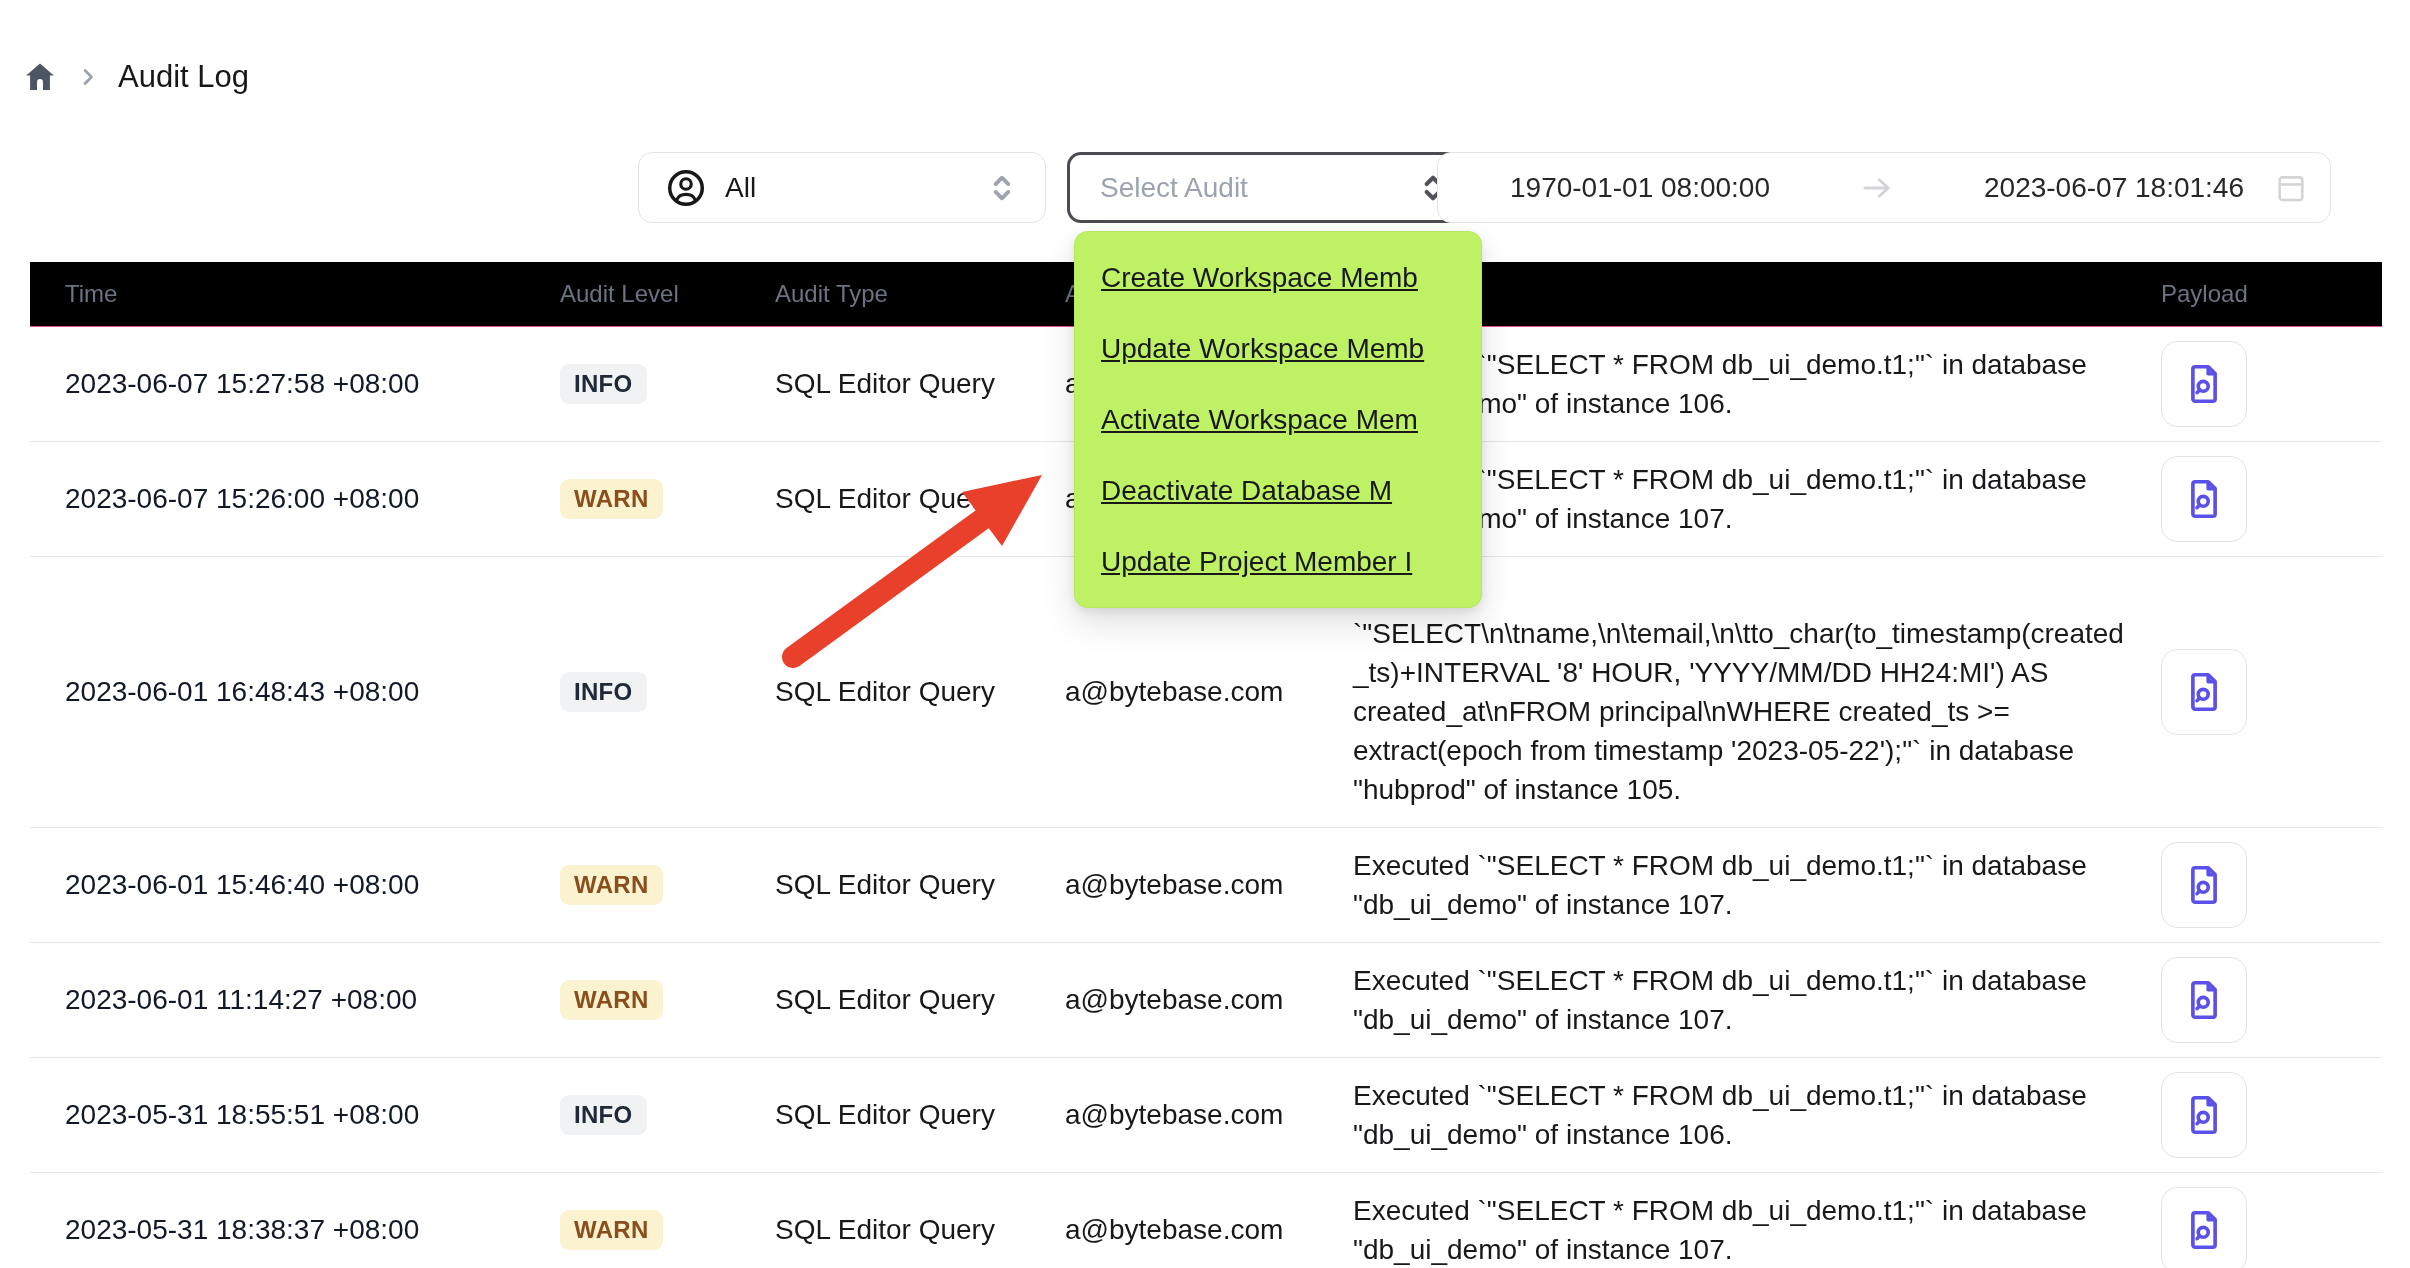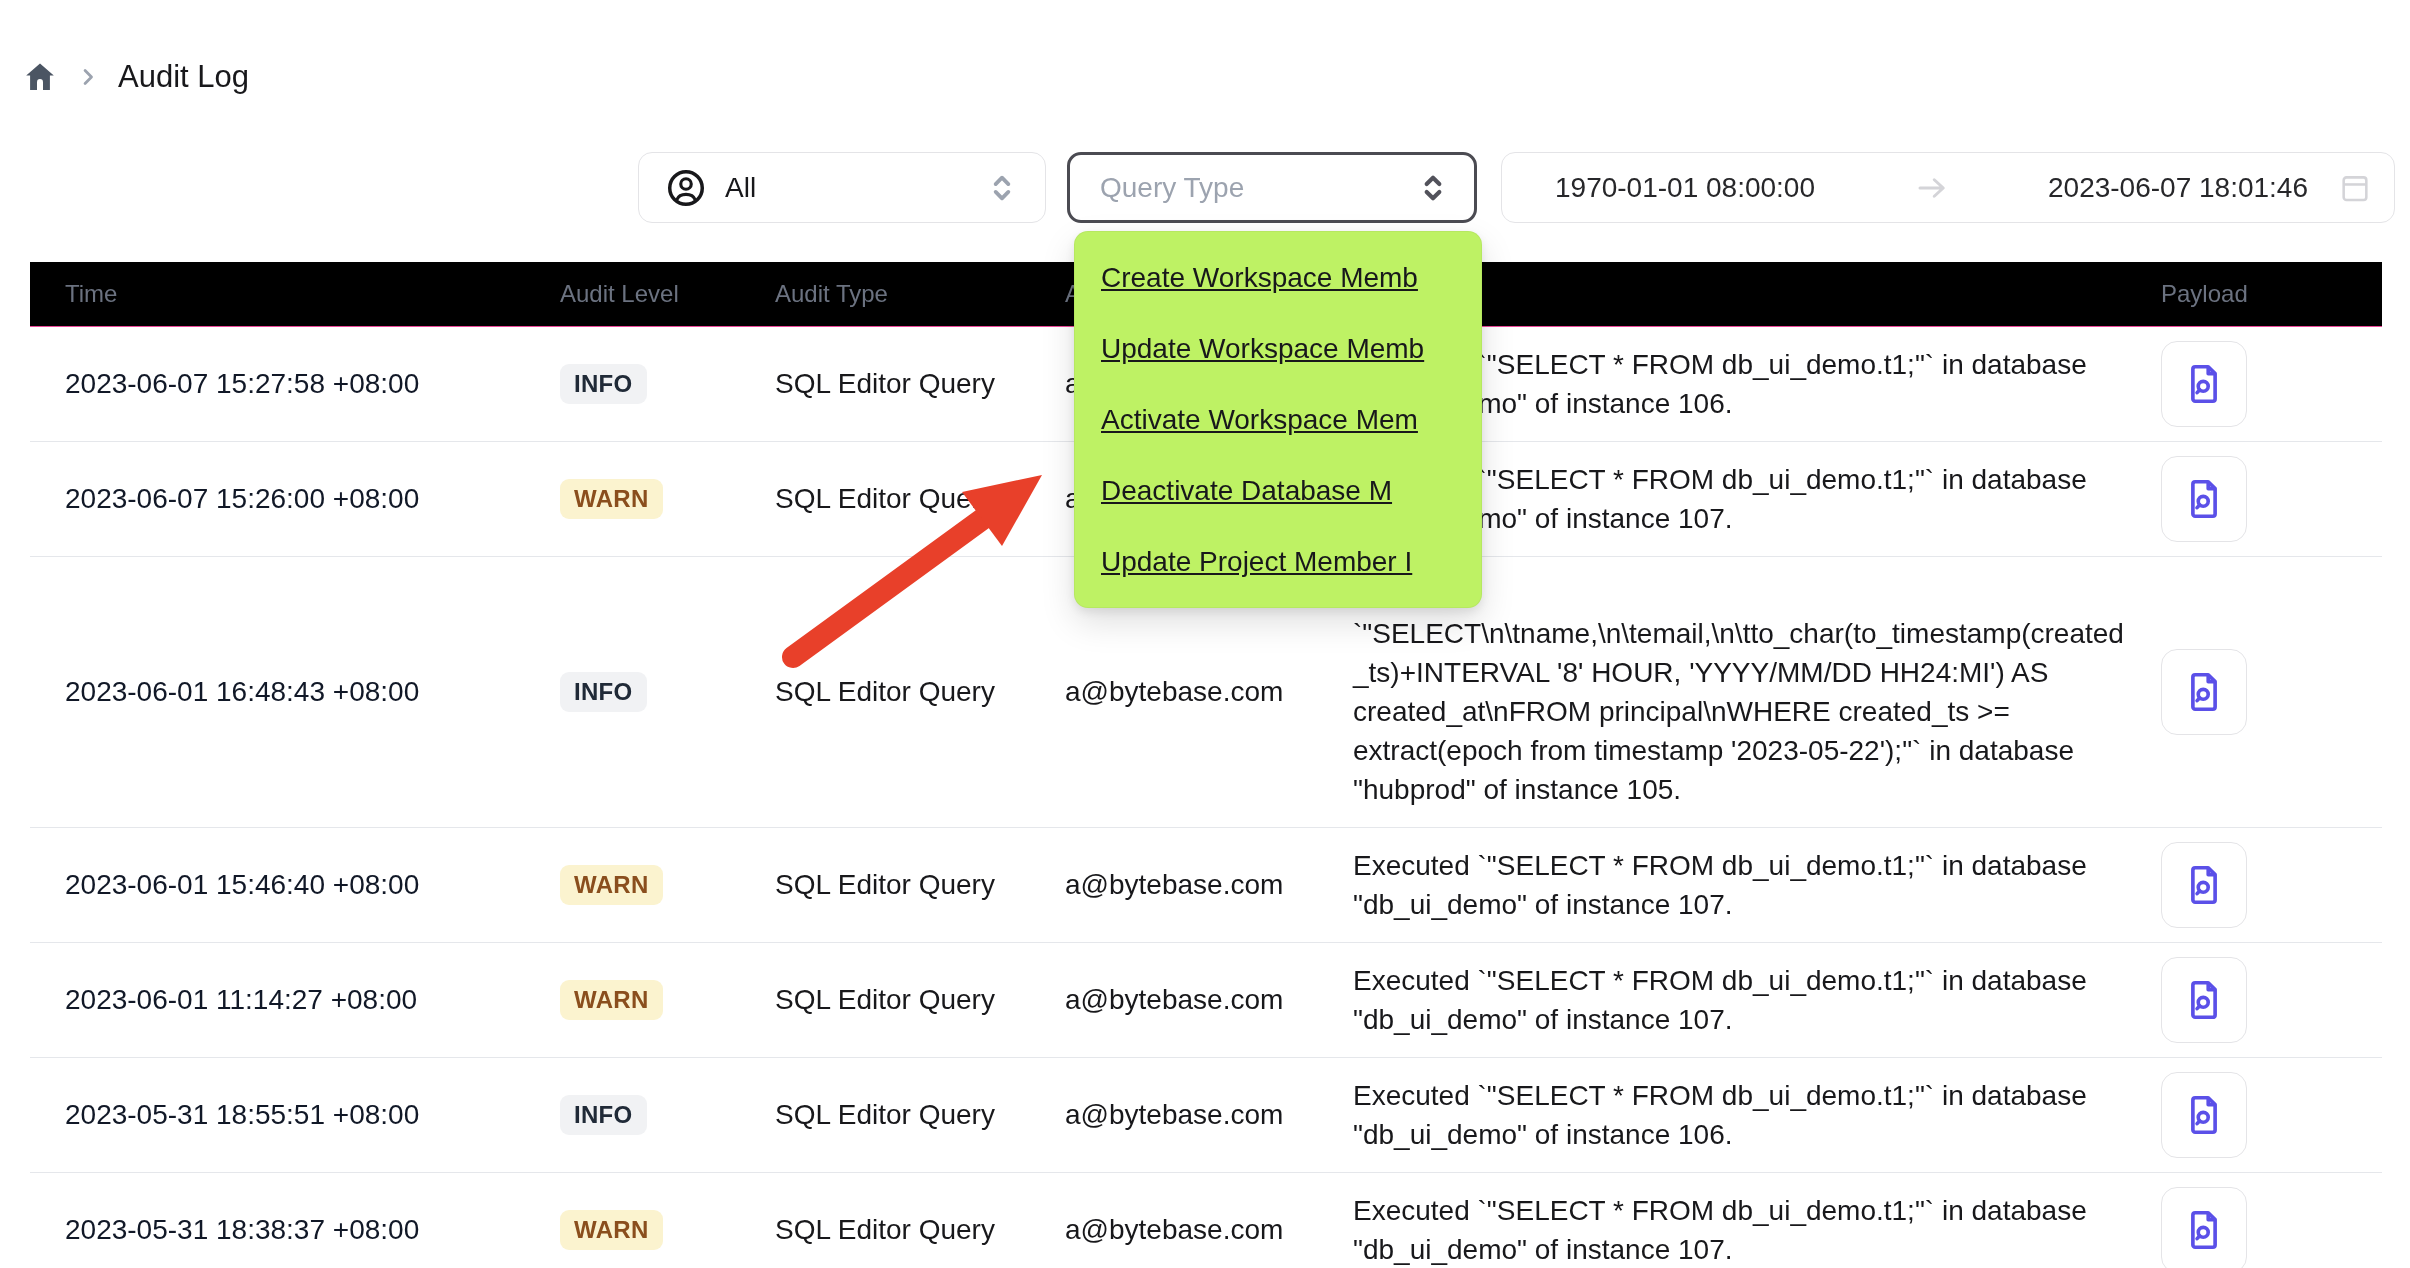--- a/index.html
+++ b/index.html
@@ -14,21 +14,21 @@
   .page-title { font-size:31px; font-weight:500; color:#18181b; }
 
   
   .control { position:absolute; top:117px; height:71px; border-radius:14px; background:#fff;
              display:flex; align-items:center; }
   .all-select { left:638px; width:408px; border:1.5px solid #e4e4e7; padding:0 24px 0 26px; gap:18px; }
   .all-select .label { font-size:28px; color:#18181b; flex:1; }
   .type-select { left:1067px; width:410px; border:3px solid #4b4b52; padding:0 22px 0 30px; }
   .type-select .placeholder { font-size:28px; color:#9ca3af; flex:1; }
   .updown { width:38px; height:38px; flex:none; }
-  .date-range { left:1501px; width:894px; border:1.5px solid #e4e4e7; padding:0 22px 0 53px; }
+  .date-range { left:1437px; width:894px; border:1.5px solid #e4e4e7; padding:0 22px 0 72px; }
   .date-range .dt { font-size:28px; color:#27272a; }
   .date-range .mid { flex:1; display:flex; justify-content:center; }
   .date-range .cal { width:34px; height:34px; margin-left:30px; flex:none; }
 
   
   .table { position:absolute; left:30px; top:227px; width:2352px; }
   .grid-cols { display:grid; grid-template-columns:500px 215px 290px 288px 808px 251px; }
   .thead { height:65px; background:#000000; border-bottom:1px solid #ec4899; align-items:center; }
   .th { font-size:24px; font-weight:500; color:#6b7280; padding-left:30px; white-space:nowrap; }
   .th:first-child { padding-left:35px; }
@@ -80,21 +80,21 @@
       <path d="M6.7 18.8 a5.6 4.6 0 0 1 10.6 0" stroke="#18181b" stroke-width="1.8" stroke-linecap="round"></path>
     </svg>
     <span class="label">All</span>
     <svg class="updown" viewBox="0 0 24 24" fill="none">
       <polyline points="8,9.5 12,5.5 16,9.5" stroke="#9ca3af" stroke-width="2.4" stroke-linecap="round" stroke-linejoin="round"></polyline>
       <polyline points="8,14.5 12,18.5 16,14.5" stroke="#9ca3af" stroke-width="2.4" stroke-linecap="round" stroke-linejoin="round"></polyline>
     </svg>
   </div>
 
   <div class="control type-select">
-    <span class="placeholder">Query Type</span>
+    <span class="placeholder">Select Audit</span>
     <svg class="updown" viewBox="0 0 24 24" fill="none">
       <polyline points="8,9.5 12,5.5 16,9.5" stroke="#52525b" stroke-width="2.6" stroke-linecap="round" stroke-linejoin="round"></polyline>
       <polyline points="8,14.5 12,18.5 16,14.5" stroke="#52525b" stroke-width="2.6" stroke-linecap="round" stroke-linejoin="round"></polyline>
     </svg>
   </div>
 
   <div class="control date-range">
     <span class="dt">1970-01-01 08:00:00</span>
     <span class="mid">
       <svg width="36" height="36" viewBox="0 0 24 24" fill="none">

